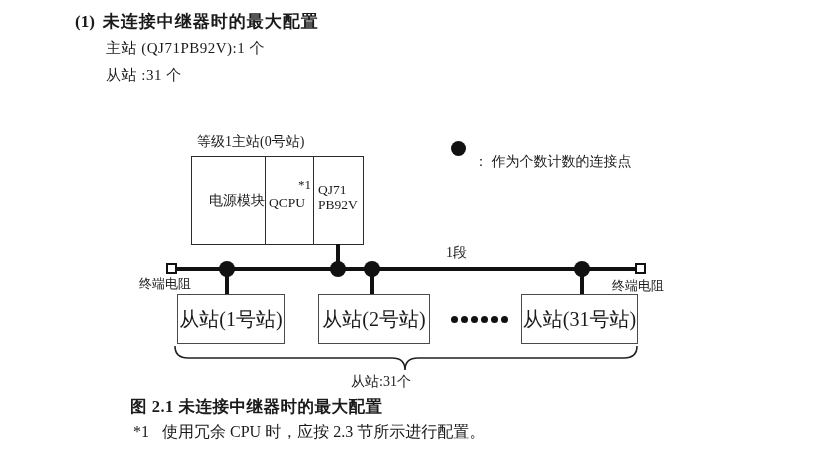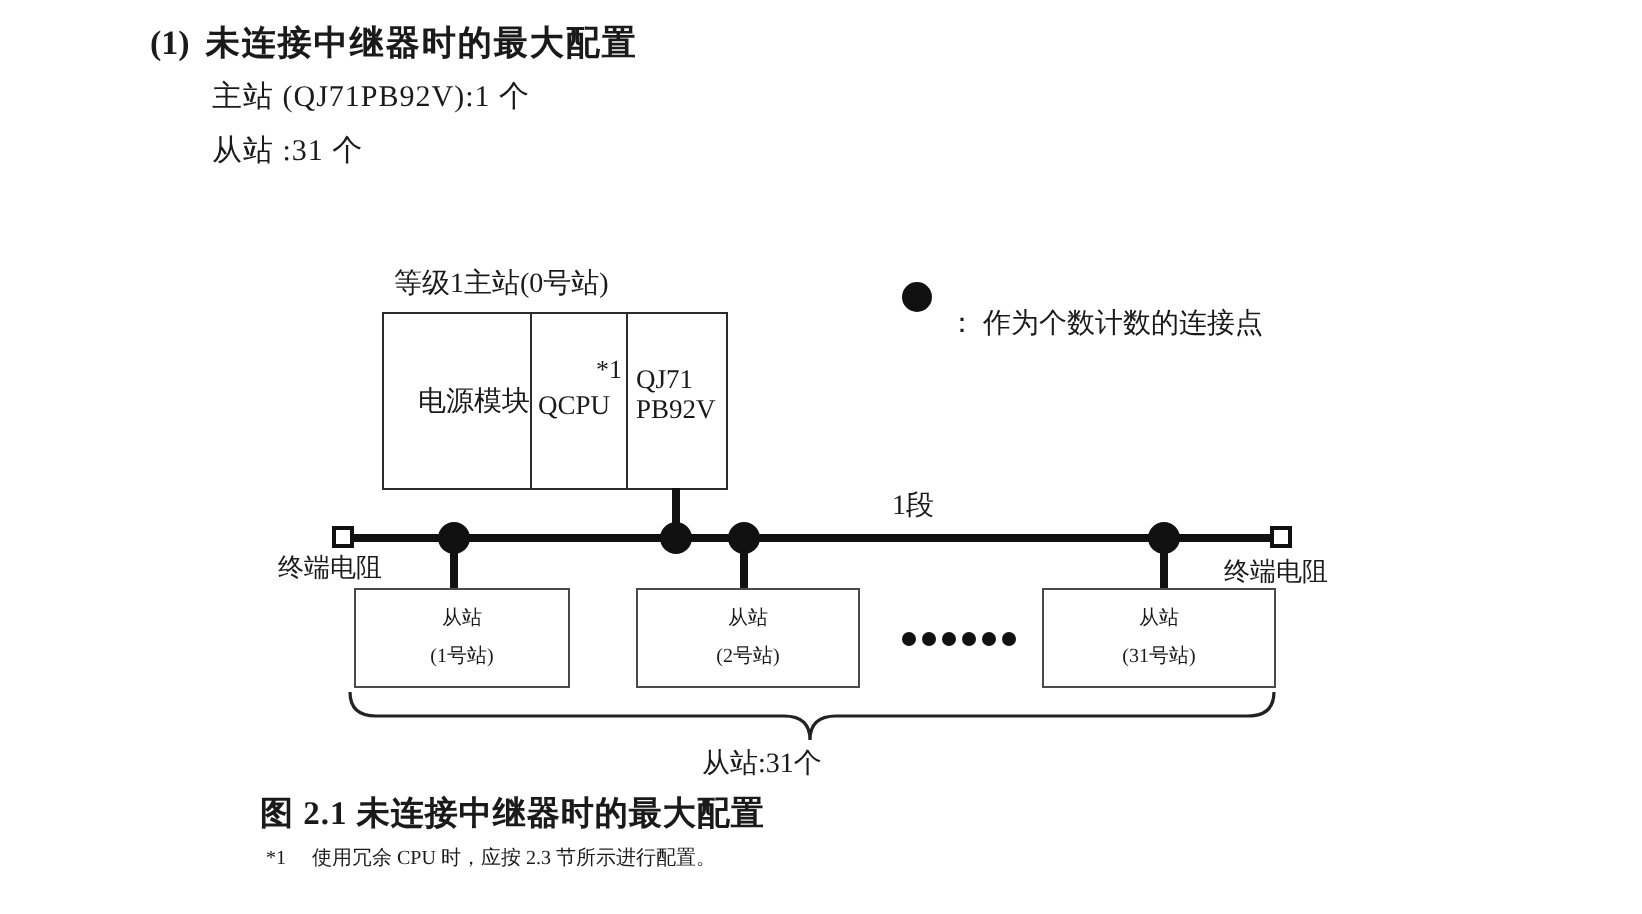--- a/index.html
+++ b/index.html
@@ -44,35 +44,35 @@
   .term-label-left{left:139px;top:275px;}
   .term-label-right{left:612px;top:277px;}
   .segment-label{left:446px;top:244px;font-size:14px;white-space:nowrap;}
 
   .node-dot{width:16px;height:16px;border-radius:50%;background:#111;}
   .vline{width:4px;background:#111;}
 
   
   .slave-box{
     top:294px;height:50px;border:1.5px solid #4a4a4a;box-sizing:border-box;background:#fff;
-    display:flex;flex-direction:column;align-items:center;justify-content:center;
-    font-size:10px;line-height:19px;text-align:center;
+    display:flex;flex-direction:row;align-items:center;justify-content:center;
+    font-size:20px;line-height:19px;text-align:center;
   }
   .slave1{left:177px;width:108px;}
   .slave2{left:318px;width:112px;}
   .slave31{left:521px;width:117px;}
 
   .ellipsis{left:451px;top:316px;display:flex;gap:3px;}
   .ellipsis i{width:7px;height:7px;border-radius:50%;background:#111;}
 
   
   .brace-svg{left:170px;top:340px;}
   .brace-label{left:351px;top:373px;font-size:14px;white-space:nowrap;}
   .caption{left:130px;top:396px;width:560px;text-align:left;font-size:16.5px;font-weight:bold;letter-spacing:0.5px;white-space:nowrap;}
-  .footnote{left:133px;top:422px;font-size:10px;white-space:nowrap;}
+  .footnote{left:133px;top:422px;font-size:16px;white-space:nowrap;}
   .footnote .fn-marker{margin-right:13px;}
 </style>
 </head>
 <body>
 
 <div class="abs heading">
   <span class="num">(1)</span><span>未连接中继器时的最大配置</span>
 </div>
 <div class="abs subline subline1">主站 (QJ71PB92V):1 个</div>
 <div class="abs subline subline2">从站 :31 个</div>

